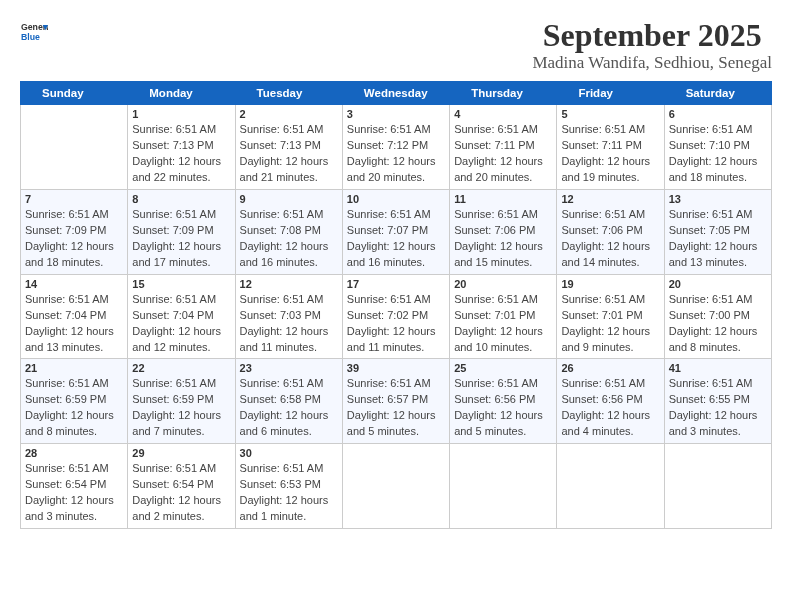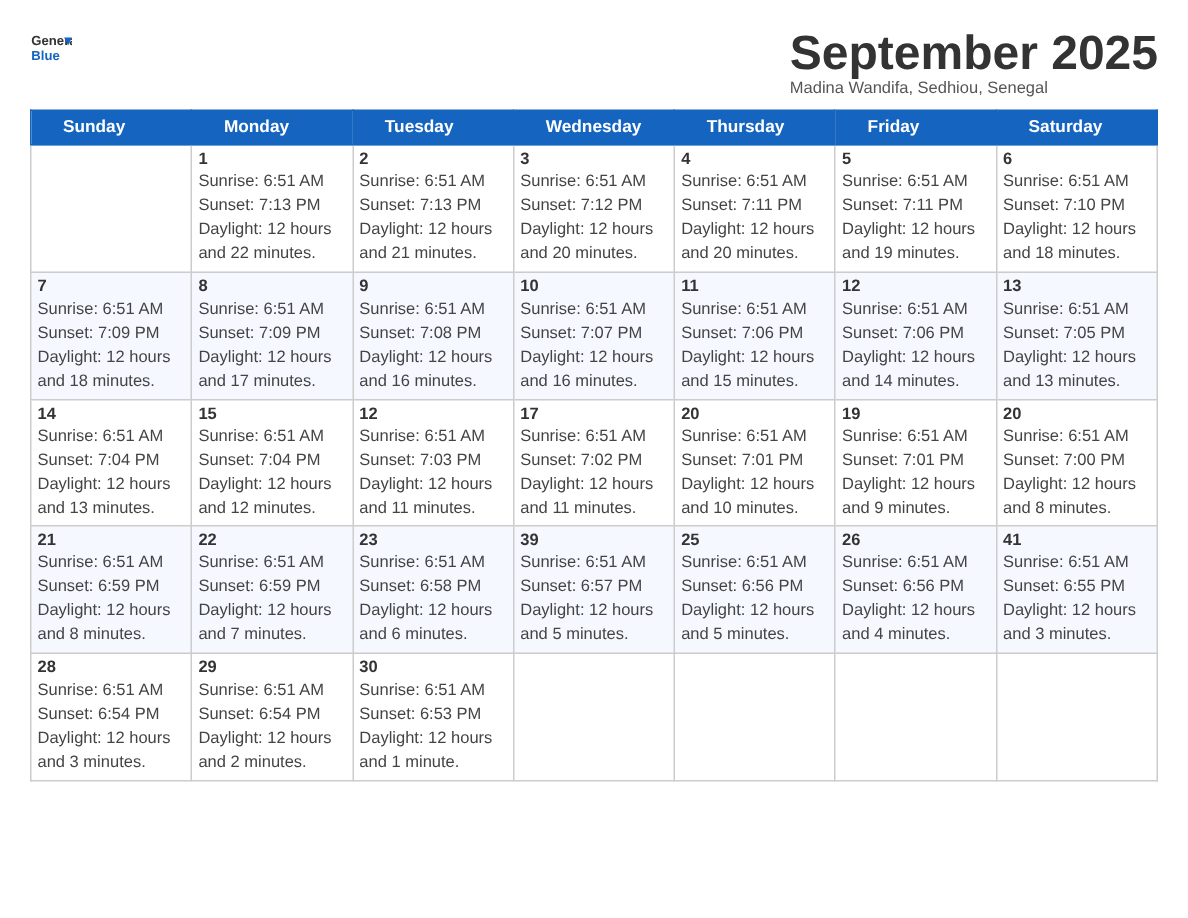--- a/index.html
+++ b/index.html
@@ -26,30 +26,31 @@
       display: flex;
       align-items: center;
       gap: 0;
     }
     .logo-icon {
       width: 28px;
       height: 28px;
       margin-right: 3px;
     }
     .title-block {
-      text-align: left;
+      text-align: center;
+      font-family: Liberation Serif, serif;
     }
     .month-title {
       font-size: 32px;
       font-weight: bold;
       color: #333;
       line-height: 1.1;
     }
     .subtitle {
-      font-size: 11px;
+      font-size: 17px;
       color: #555;
     }
     .calendar {
       width: 100%;
       border-collapse: collapse;
       table-layout: fixed;
     }
     .calendar th {
       background: #1565c0;
       color: #fff;

